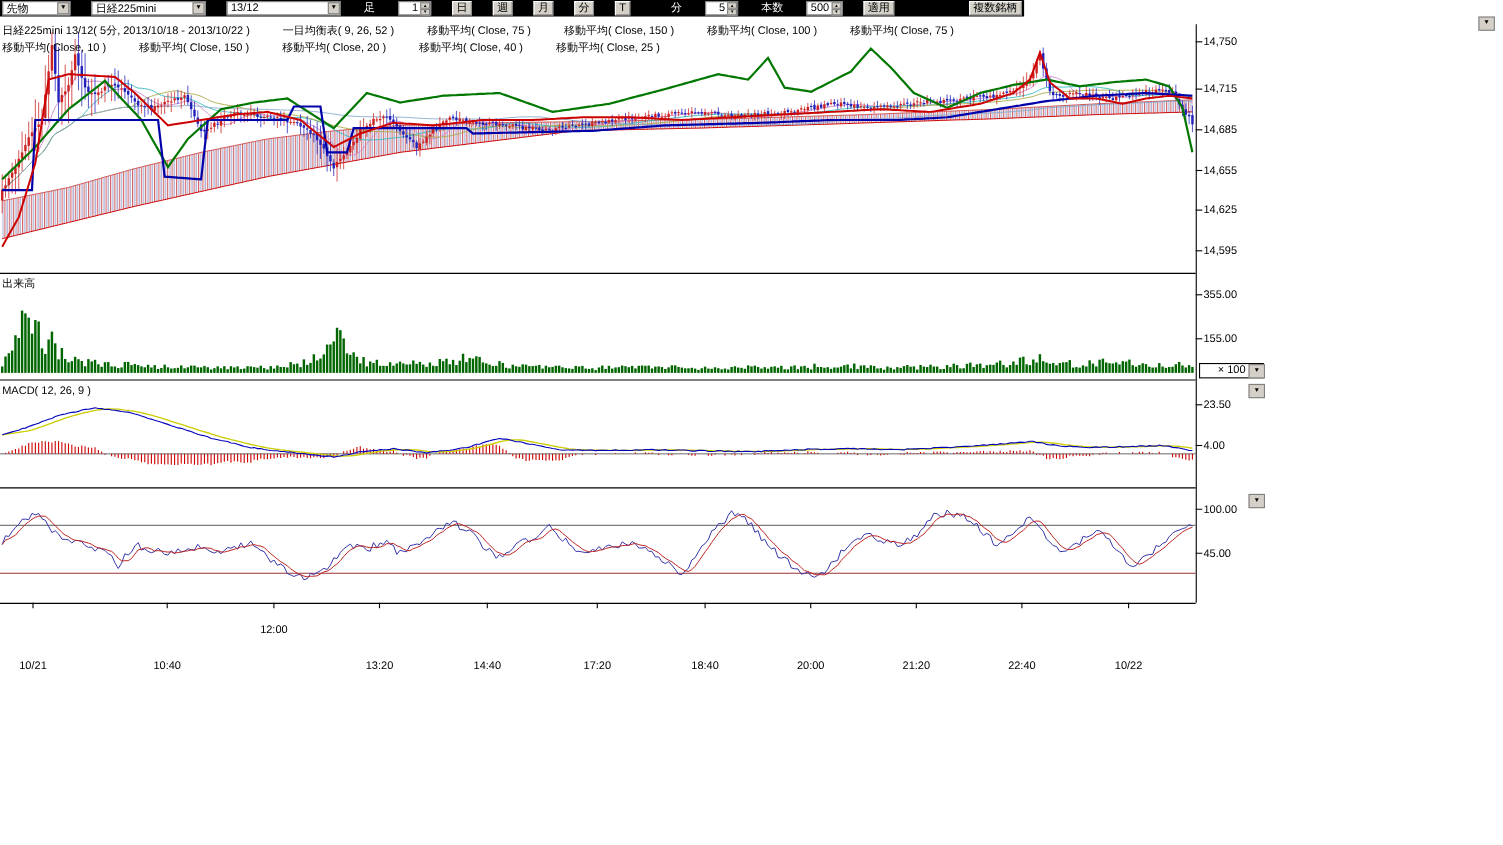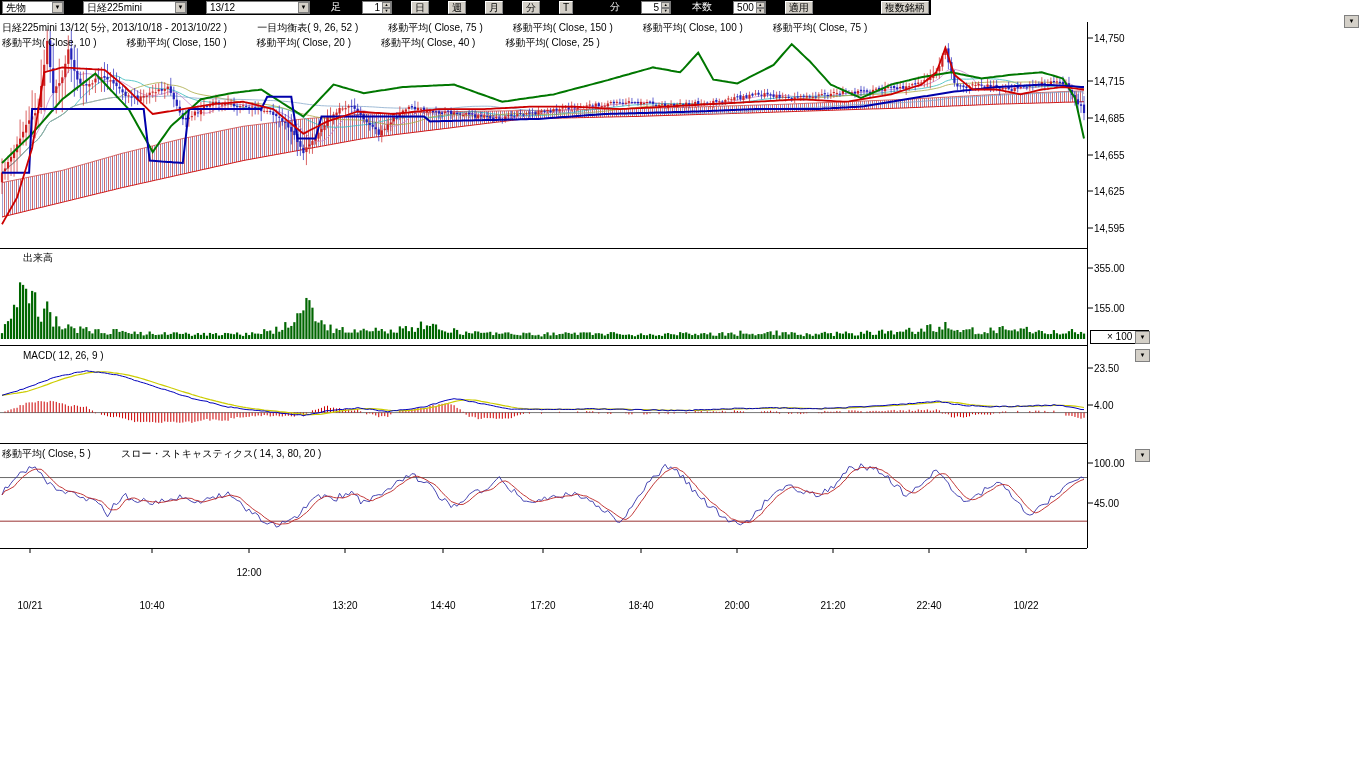--- a/index.html
+++ b/index.html
@@ -12,21 +12,21 @@
   .tl-label{color:#fff;font-size:10px;padding:0 2px;white-space:nowrap;}
   .tbtn{height:13px;background:#d4d0c8;border:1px solid #888;border-top-color:#fff;border-left-color:#fff;font-size:10px;line-height:10px;padding:0 3px;font-family:inherit;color:#000;white-space:nowrap;cursor:default;}
   .spin{background:#fff;border:1px solid #7a7a7a;height:13px;display:flex;align-items:center;font-size:10px;color:#000;padding-left:3px;}
   .spin .num{min-width:14px;text-align:right;}
   .arrows{display:flex;flex-direction:column;width:9px;margin-left:2px;}
   .arrows span{height:6px;background:#d4d0c8;border:1px solid #808080;font-size:4px;line-height:4px;text-align:center;color:#000;}
   .gap16{margin-left:16px;} .gap40{margin-left:49px;}
   
   .chart-area{position:absolute;left:0;top:0;width:1366px;height:575px;background:#fff;z-index:1;}
   #chart-svg{position:absolute;left:0;top:0;}
-  .lbl{position:absolute;font-size:10px;color:#000;white-space:nowrap;z-index:3;margin-left:21px;}
+  .lbl{position:absolute;font-size:10px;color:#000;white-space:nowrap;z-index:3;}
   .lbl-row{position:absolute;display:flex;z-index:3;font-size:10px;color:#000;white-space:nowrap;}
   .lbl-row span{margin-right:30px;}
   .axis-lbl{position:absolute;font-size:10px;color:#000;white-space:nowrap;z-index:3;}
   .time-lbl{position:absolute;font-size:10px;color:#000;width:44px;text-align:center;z-index:3;margin-top:47px;}
   .mult-box{position:absolute;border:1px solid #000;background:#fff;font-size:10px;line-height:12px;padding:0 16px;z-index:3;}
   .pane-btn{position:absolute;width:15px;height:13px;background:#d4d0c8;border:1px solid #808080;font-size:6px;line-height:11px;text-align:center;color:#000;z-index:4;cursor:default;}
 </style>
 </head>
 <body>
 
@@ -1538,24 +1538,20 @@
     </div>
     <div class="lbl-row" style="left:2px;top:36px">
       <span>移動平均( Close, 10 )</span>
       <span>移動平均( Close, 150 )</span>
       <span>移動平均( Close, 20 )</span>
       <span>移動平均( Close, 40 )</span>
       <span>移動平均( Close, 25 )</span>
     </div>
     <span class="lbl" style="left:2px;top:251px">出来高</span>
     <span class="lbl" style="left:2px;top:350px">MACD( 12, 26, 9 )</span>
-    <div class="lbl-row" style="left:2px;top:447px">
-      <span>移動平均( Close, 5 )</span>
-      <span>スロー・ストキャスティクス( 14, 3, 80, 20 )</span>
-    </div>
 
     <span class="axis-lbl" style="left:1094px;top:33px">14,750</span>
     <span class="axis-lbl" style="left:1094px;top:76px">14,715</span>
     <span class="axis-lbl" style="left:1094px;top:113px">14,685</span>
     <span class="axis-lbl" style="left:1094px;top:150px">14,655</span>
     <span class="axis-lbl" style="left:1094px;top:186px">14,625</span>
     <span class="axis-lbl" style="left:1094px;top:223px">14,595</span>
     <span class="axis-lbl" style="left:1094px;top:263px">355.00</span>
     <span class="axis-lbl" style="left:1094px;top:303px">155.00</span>
     <span class="axis-lbl" style="left:1094px;top:363px">23.50</span>

